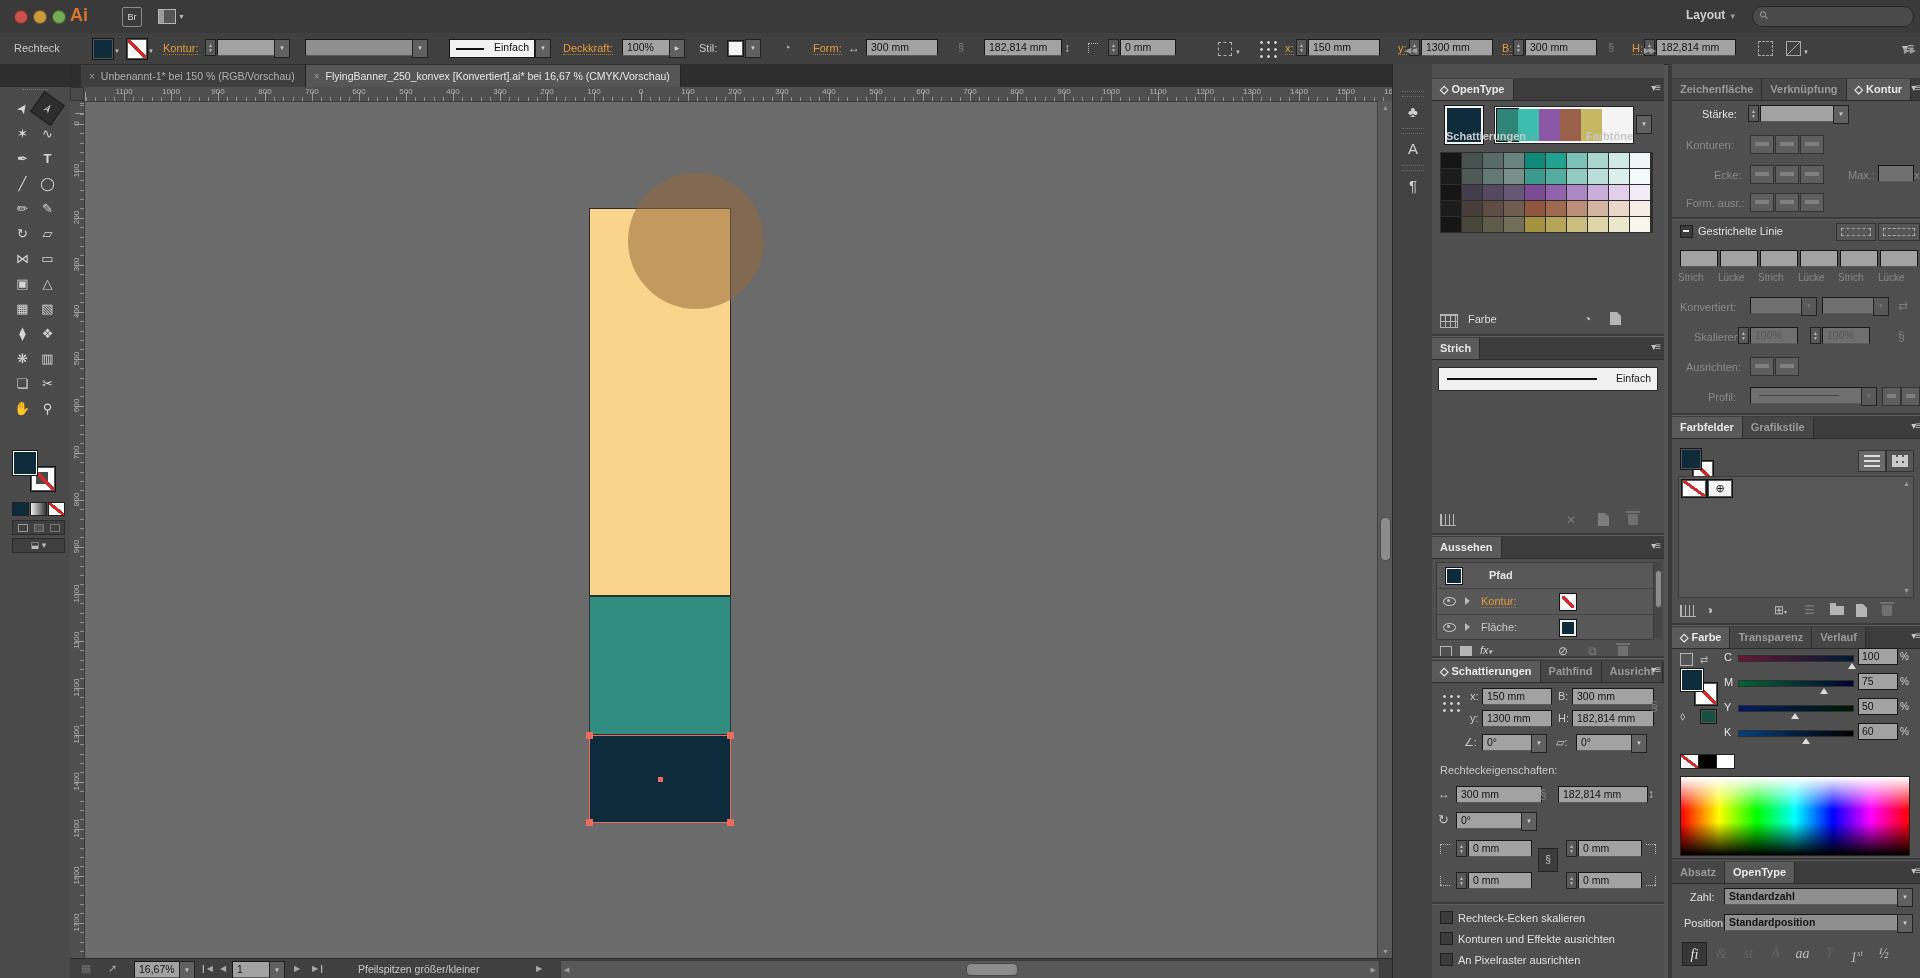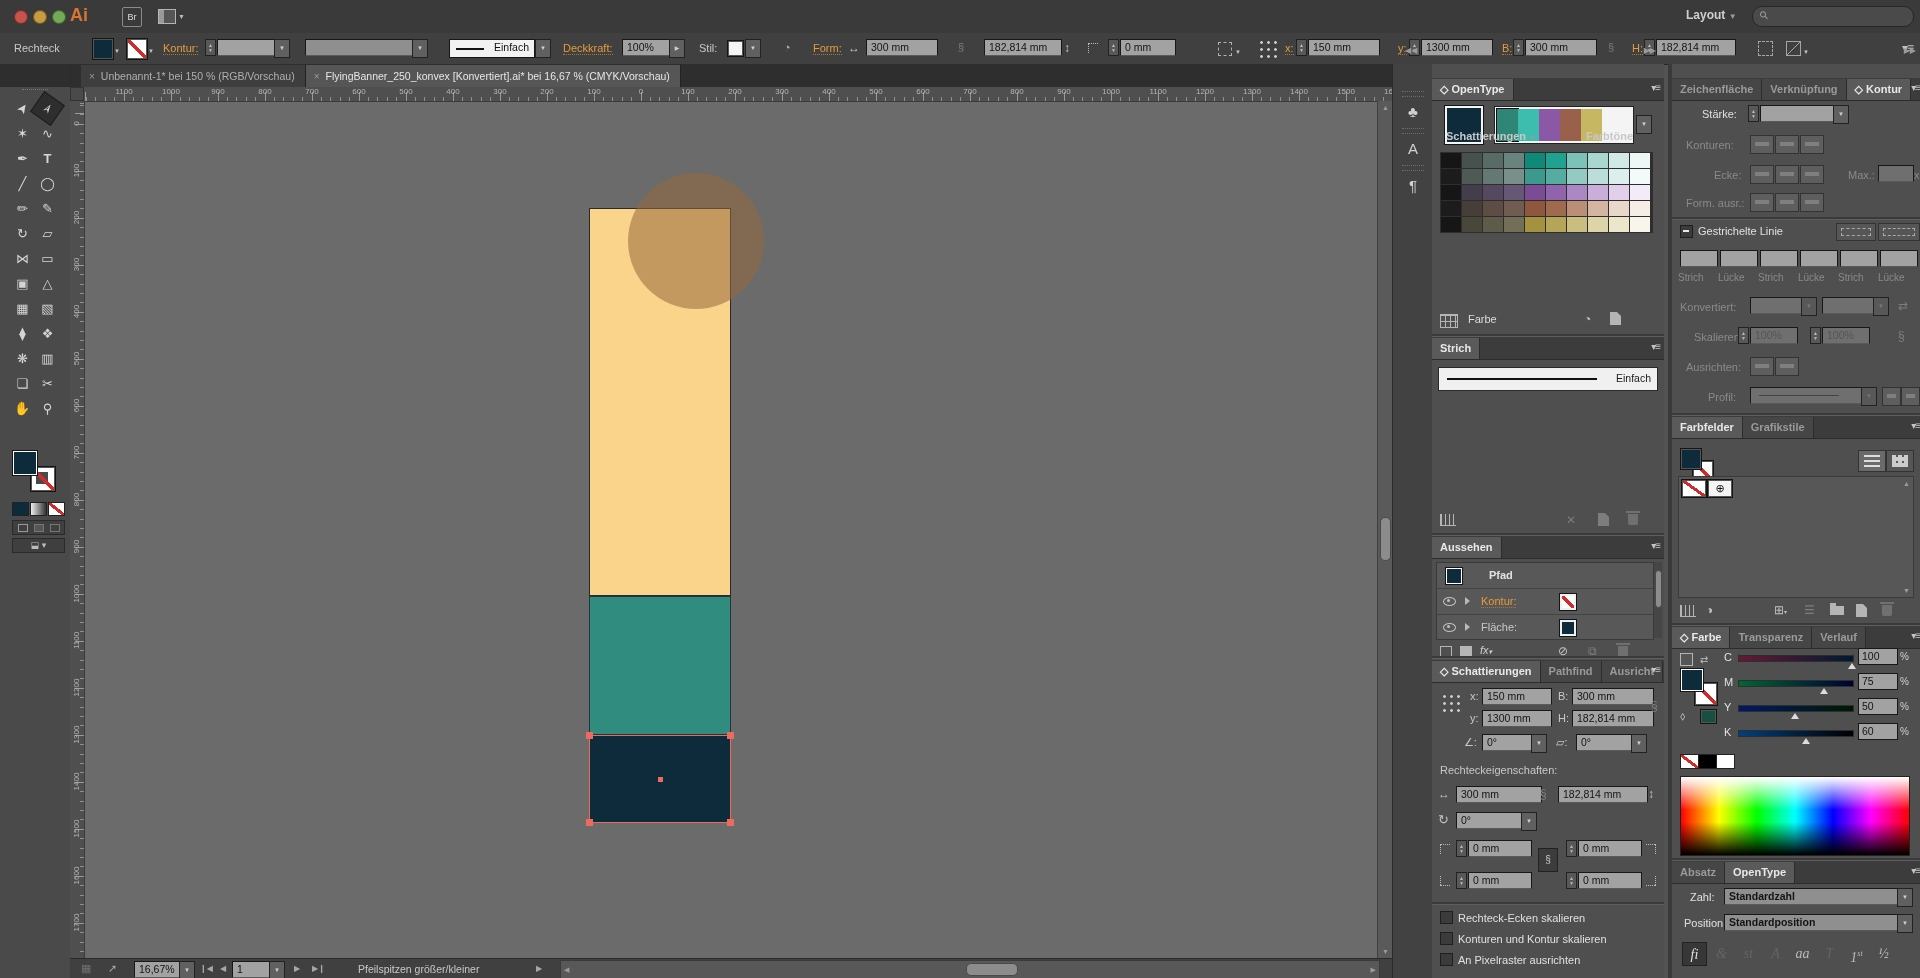--- a/index.html
+++ b/index.html
@@ -544,21 +544,21 @@
       <div class="fld" style="left:146px;top:214px;width:54px;">0 mm</div>
       <div class="cornericon br" style="left:214px;top:218px;"></div>
       <div class="panel-sep" style="top:244px;"></div>
       <div id="tf-checks" style="position:absolute;left:0;top:250px;width:232px;">
           <div style="position: relative; height: 21px;">
             <div class="checkbox" style="left: 8px; top: 3px;"></div>
             <div class="lbl" style="left: 26px; top: 4px; color: rgb(224, 224, 224);">Rechteck-Ecken skalieren</div>
           </div>
           <div style="position: relative; height: 21px;">
             <div class="checkbox" style="left: 8px; top: 3px;"></div>
-            <div class="lbl" style="left: 26px; top: 4px; color: rgb(224, 224, 224);">Konturen und Kontur skalieren</div>
+            <div class="lbl" style="left: 26px; top: 4px; color: rgb(224, 224, 224);">Konturen und Effekte ausrichten</div>
           </div>
           <div style="position: relative; height: 21px;">
             <div class="checkbox" style="left: 8px; top: 3px;"></div>
             <div class="lbl" style="left: 26px; top: 4px; color: rgb(224, 224, 224);">An Pixelraster ausrichten</div>
           </div>
         </div>
     </div>
   </div>
 
   <div id="col2">

